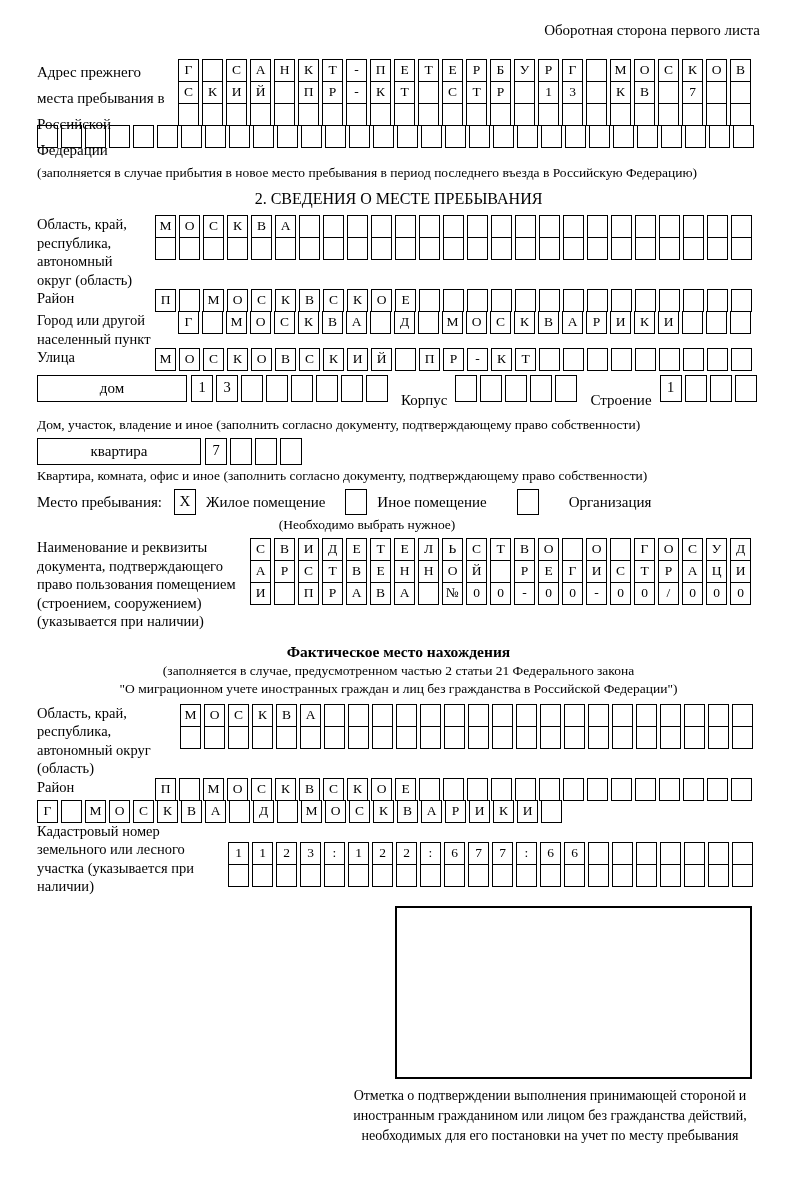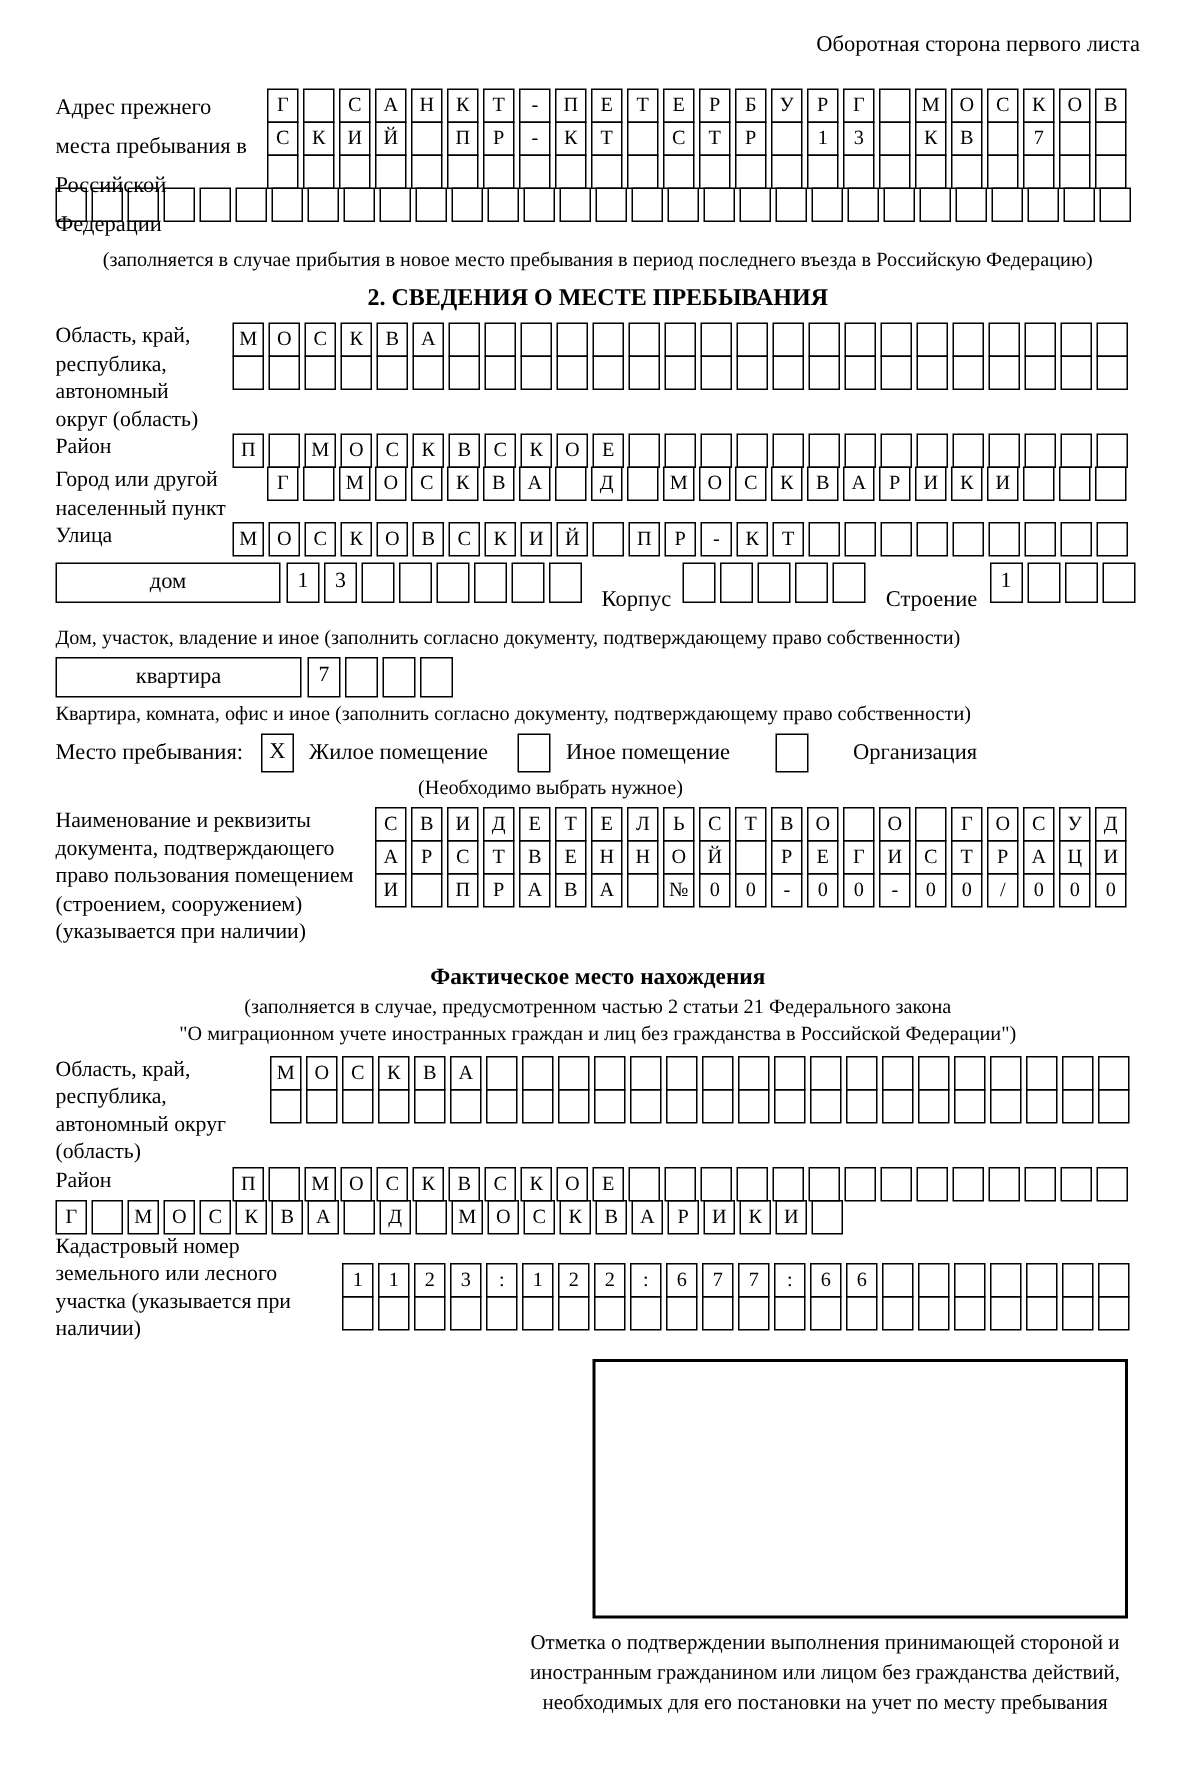--- a/index.html
+++ b/index.html
@@ -22,22 +22,22 @@
 
   .rows { min-width:0; }
   .cells { white-space:nowrap; margin-bottom:4px; height:18px; }
   .cell {
     display:inline-block; box-sizing:border-box;
     width:21px; height:23px; border:1.6px solid #000; margin-right:3px;
     text-align:center; font-size:13.5px; line-height:19px; vertical-align:top;
   }
   .outdent { margin-left:-141px; }
 
-  .note-center { text-align:center; font-size:13.5px; margin-top:2px; }
-  .sec-title { text-align:center; font-weight:bold; font-size:16px; margin-top:9px; }
+  .note-center { font-size:13.5px; margin-top:2px; }
+  .sec-title { text-align:center; font-weight:normal; font-size:16px; margin-top:9px; }
 
   .house-row, .apt-row { display:flex; align-items:flex-start; margin-top:5px; }
   .longbox {
     box-sizing:border-box; border:1.6px solid #000; height:27px;
     text-align:center; font-size:15px; line-height:24px; flex-shrink:0; margin-right:4px;
   }
   .w162{width:150px} .w200{width:164px}
   .inline-label { font-size:15px; line-height:27px; padding:0 8px 0 10px; white-space:nowrap;margin-top:12px; }
   .cells-lg { height:27px; margin-bottom:0; }
   .cells-lg .cell { width:22px; height:27px; line-height:23px; font-size:14.5px; }

